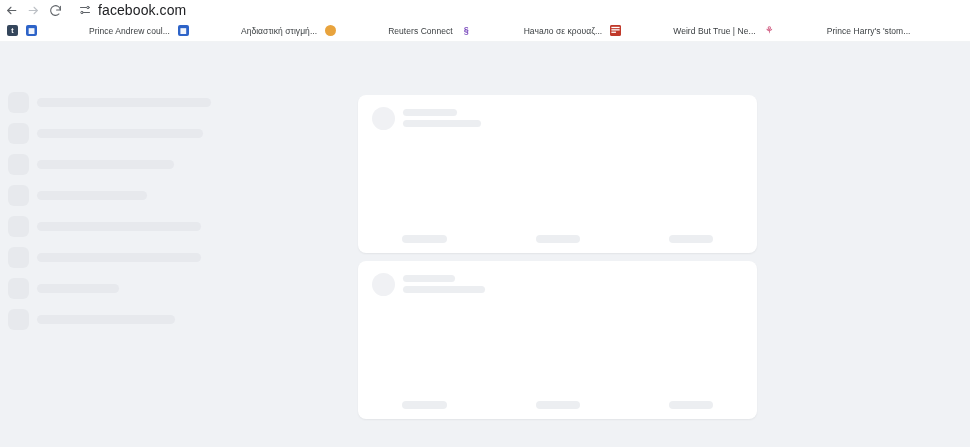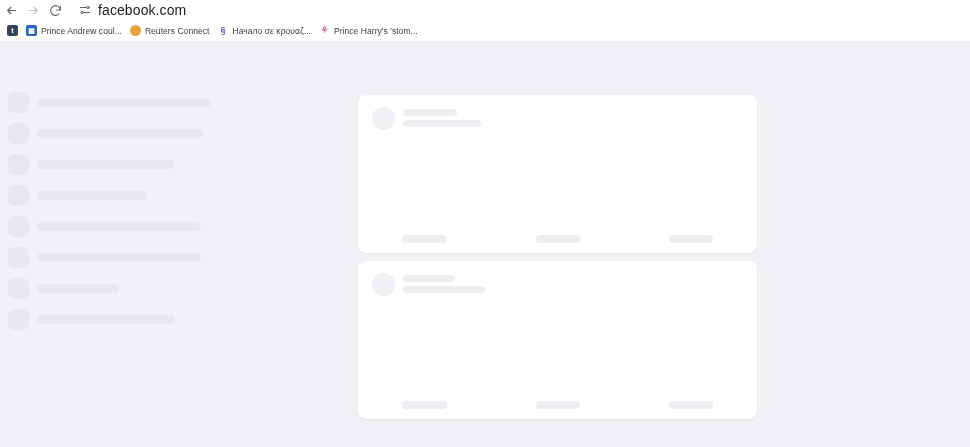--- a/index.html
+++ b/index.html
@@ -67,20 +67,21 @@
     overflow: hidden;
   }
   .bookmark {
     display: flex;
     align-items: center;
     height: 18px;
     padding: 0 4px;
     border-radius: 3px;
     flex: 0 0 auto;
     white-space: nowrap;
+    gap: 48px;
   }
   .bookmark-favicon {
     width: 11px; height: 11px;
     border-radius: 2px;
     flex: 0 0 auto;
     display: flex; align-items: center; justify-content: center;
     font-size: 7px;
     color: #fff;
     font-weight: bold;
     overflow: hidden;
@@ -230,35 +231,50 @@
 
   <div class="bookmark icon-only">
     <span class="bookmark-favicon fav-tumblr">t</span>
   </div>
 
   <div class="bookmark">
     <span class="bookmark-favicon fav-news">▦</span>
     <span class="bookmark-label">Prince Andrew coul...</span>
   </div>
 
+  <div class="bookmark">
+    <span class="bookmark-favicon fav-news">▦</span>
+    <span class="bookmark-label">Αηδιαστική στιγμή...</span>
+  </div>
 
   <div class="bookmark">
     <span class="bookmark-favicon fav-reuters"></span>
     <span class="bookmark-label">Reuters Connect</span>
   </div>
 
 
 
 
 
   <div class="bookmark">
     <span class="bookmark-favicon fav-greek">§</span>
     <span class="bookmark-label">Начало σε κρουαζ...</span>
   </div>
 
+  <div class="bookmark">
+    <span class="bookmark-favicon fav-weird">
+      <svg width="11" height="11" viewBox="0 0 12 12">
+        <rect width="12" height="12" fill="#c0392b"></rect>
+        <rect x="1.5" y="2" width="9" height="1.4" fill="#ffffff"></rect>
+        <rect x="1.5" y="4.6" width="9" height="1.4" fill="#ffffff"></rect>
+        <rect x="1.5" y="7.2" width="5" height="1.4" fill="#ffffff"></rect>
+      </svg>
+    </span>
+    <span class="bookmark-label">Weird But True | Ne...</span>
+  </div>
 
   <div class="bookmark">
     <span class="bookmark-favicon fav-harry">⚘</span>
     <span class="bookmark-label">Prince Harry's 'stom...</span>
   </div>
 </div>
 
 <div class="page">
 
   <div class="sidebar">

